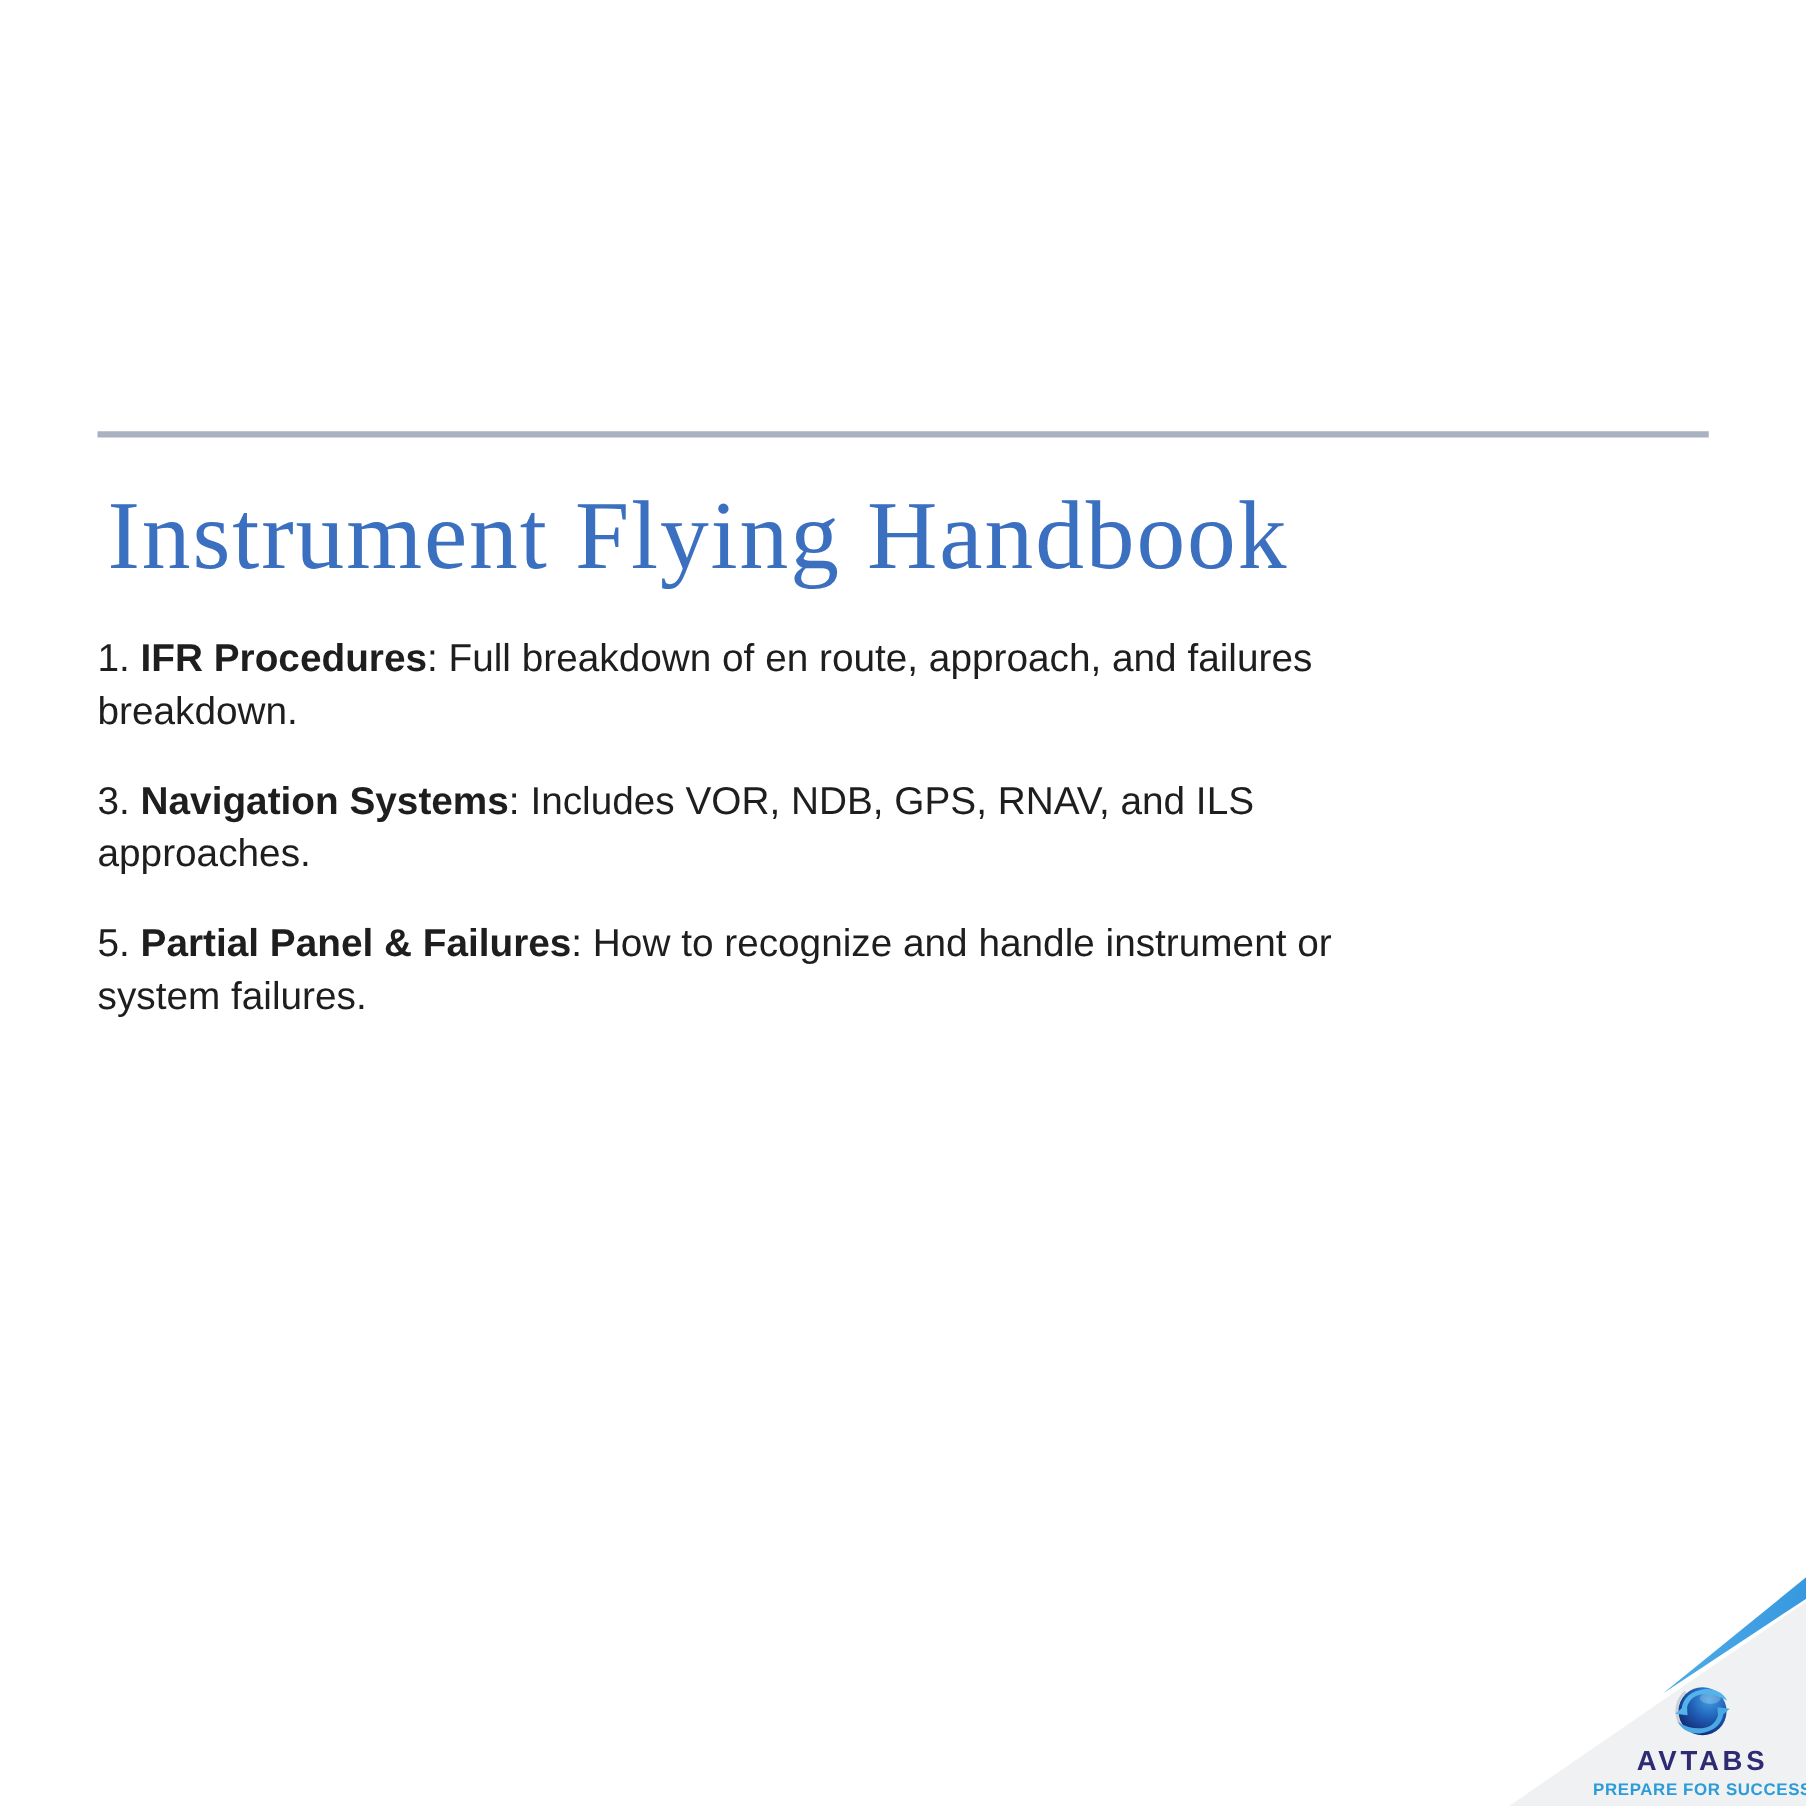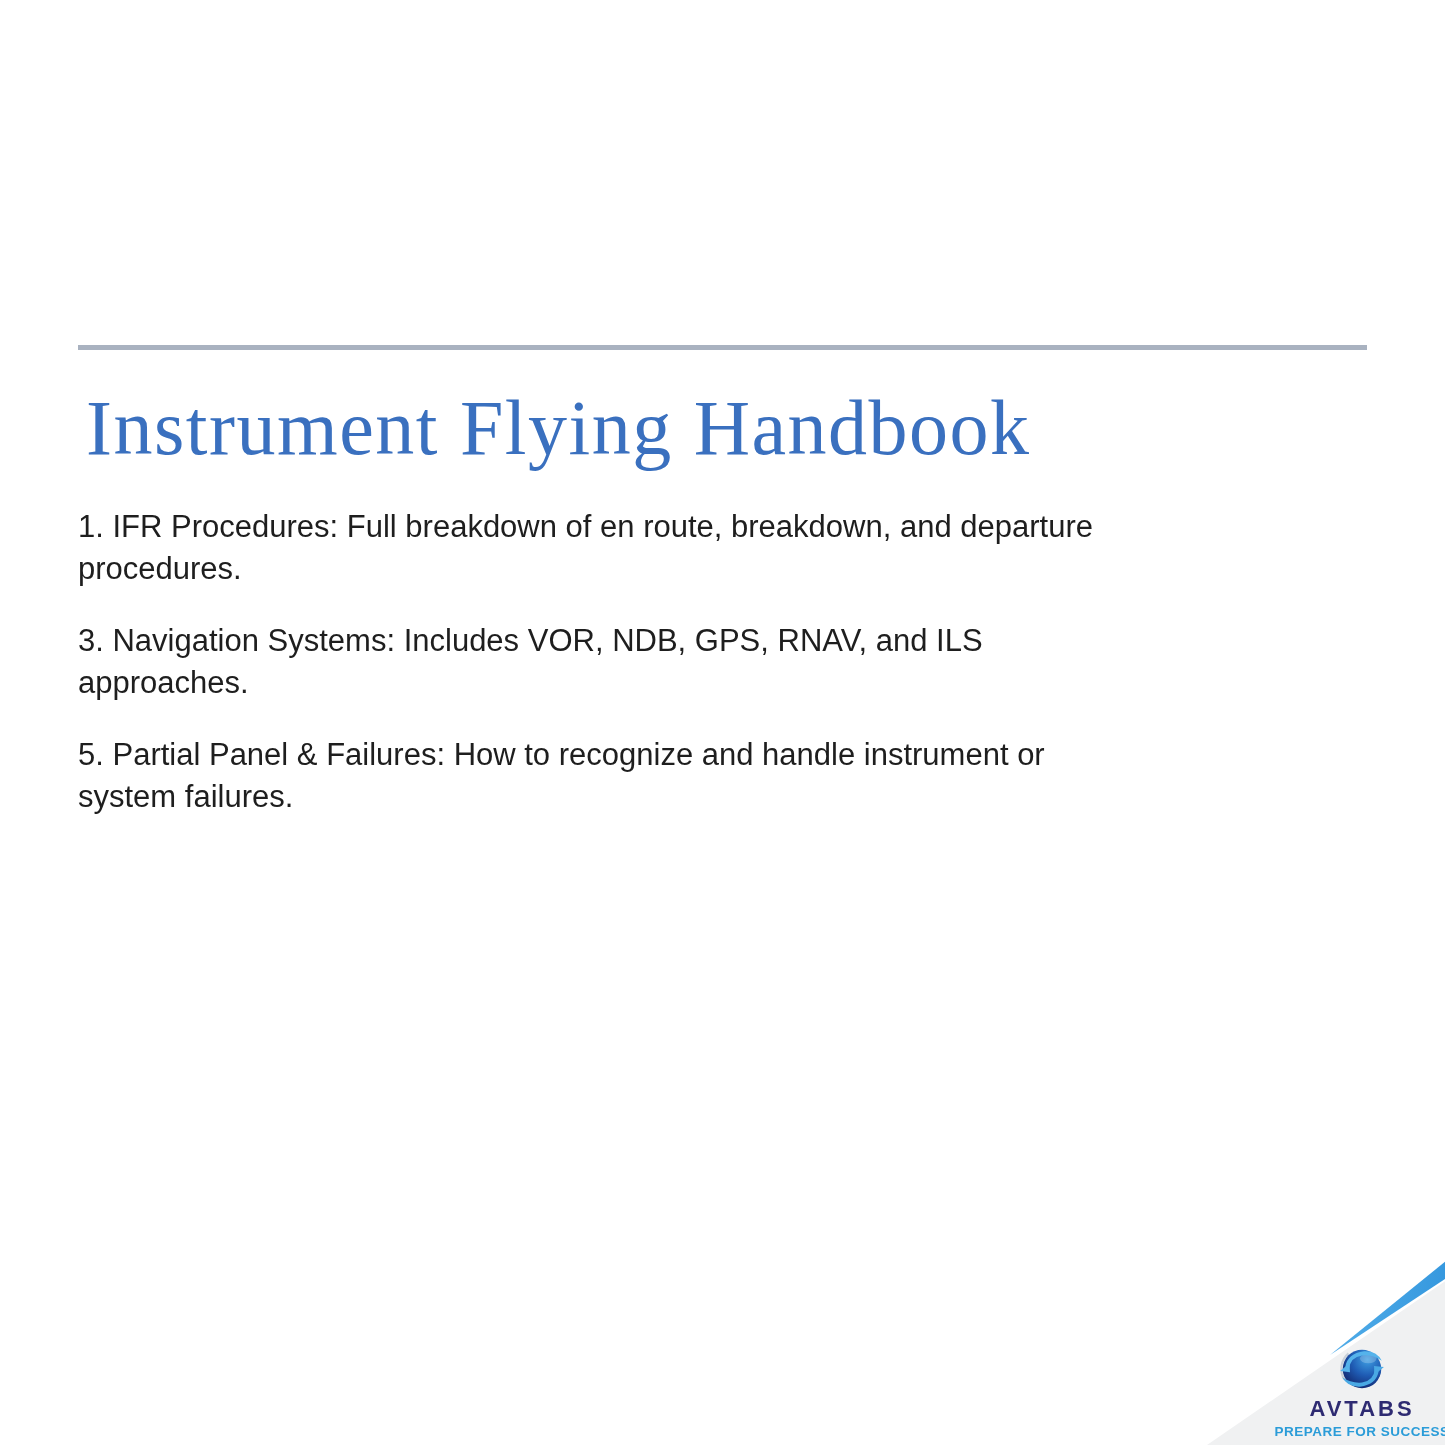--- a/index.html
+++ b/index.html
@@ -36,21 +36,21 @@
   .content {
     position: absolute;
     left: 78px;
     top: 506px;
     width: 1300px;
     font-size: 31px;
     line-height: 42px;
     color: #1e1e1e;
   }
   .item { margin: 0 0 30px 0; }
-  .item strong { font-weight: normal; }
+  .item strong { font-weight: bold; }
   
   .corner-triangle {
     position: absolute;
     right: 0;
     bottom: 0;
     width: 250px;
     height: 172px;
     background: #f0f1f2;
     clip-path: polygon(100% 0, 100% 100%, 0 100%);
   }
@@ -91,21 +91,21 @@
 <body>
 
 <div class="canvas">
 
   <div class="divider"></div>
 
   <h1 class="title">Instrument Flying Handbook</h1>
 
   <div class="content">
 
-    <p class="item"><span>1. </span><strong>IFR Procedures</strong><span>: Full breakdown of en route, breakdown, and departure</span><br><span>procedures.</span></p>
+    <p class="item"><span>1. </span><strong>IFR Procedures</strong><span>: Full breakdown of en route, approach, and failures</span><br><span>breakdown.</span></p>
 
 
     <p class="item"><span>3. </span><strong>Navigation Systems</strong><span>: Includes VOR, NDB, GPS, RNAV, and ILS</span><br><span>approaches.</span></p>
 
 
     <p class="item"><span>5. </span><strong>Partial Panel &amp; Failures</strong><span>: How to recognize and handle instrument or</span><br><span>system failures.</span></p>
 
   </div>
 
   <div class="corner-triangle"></div>

